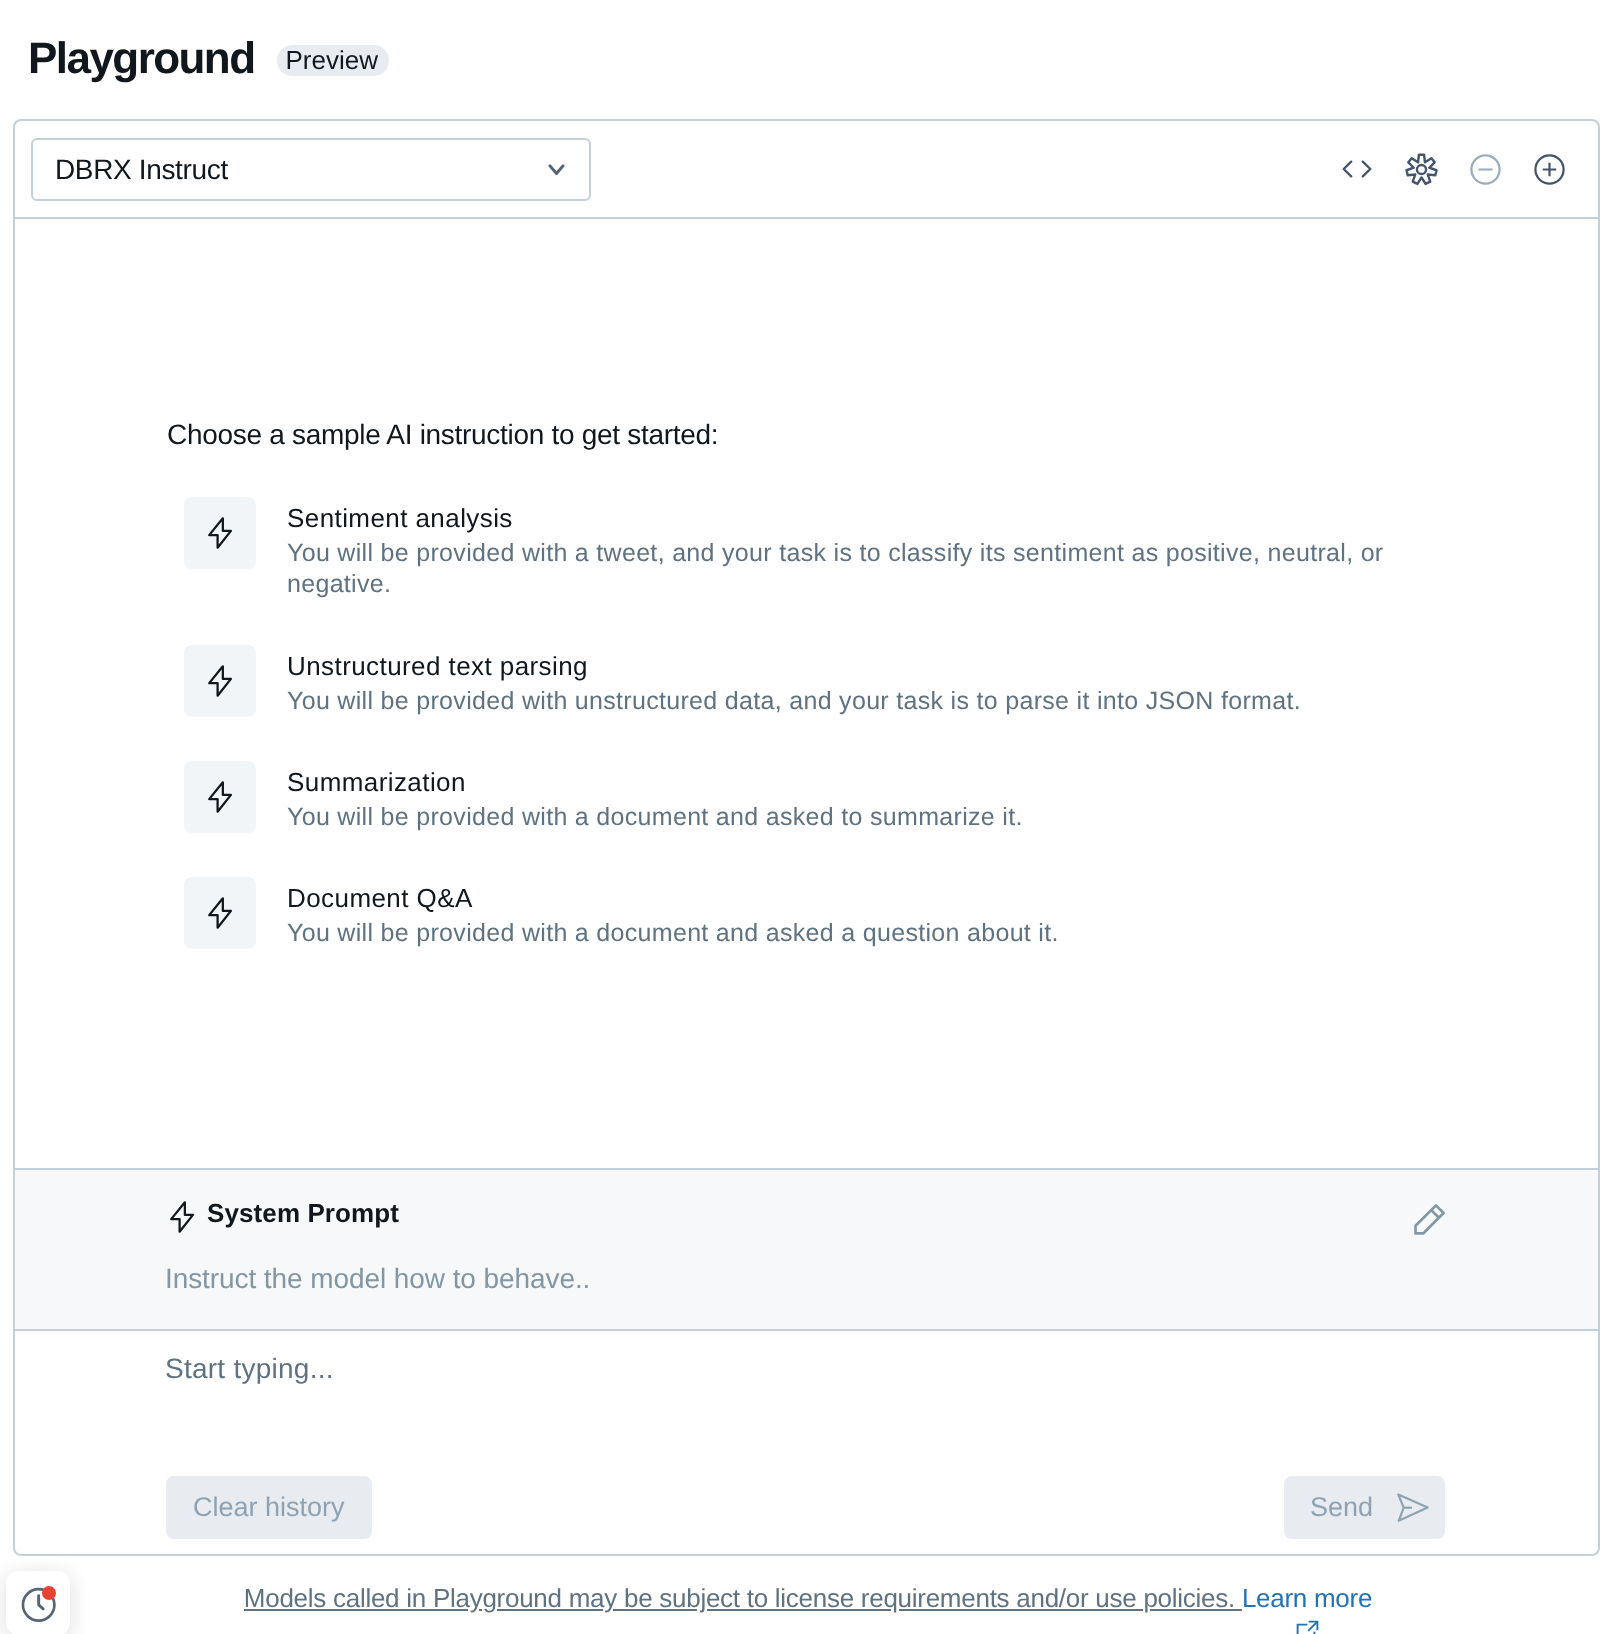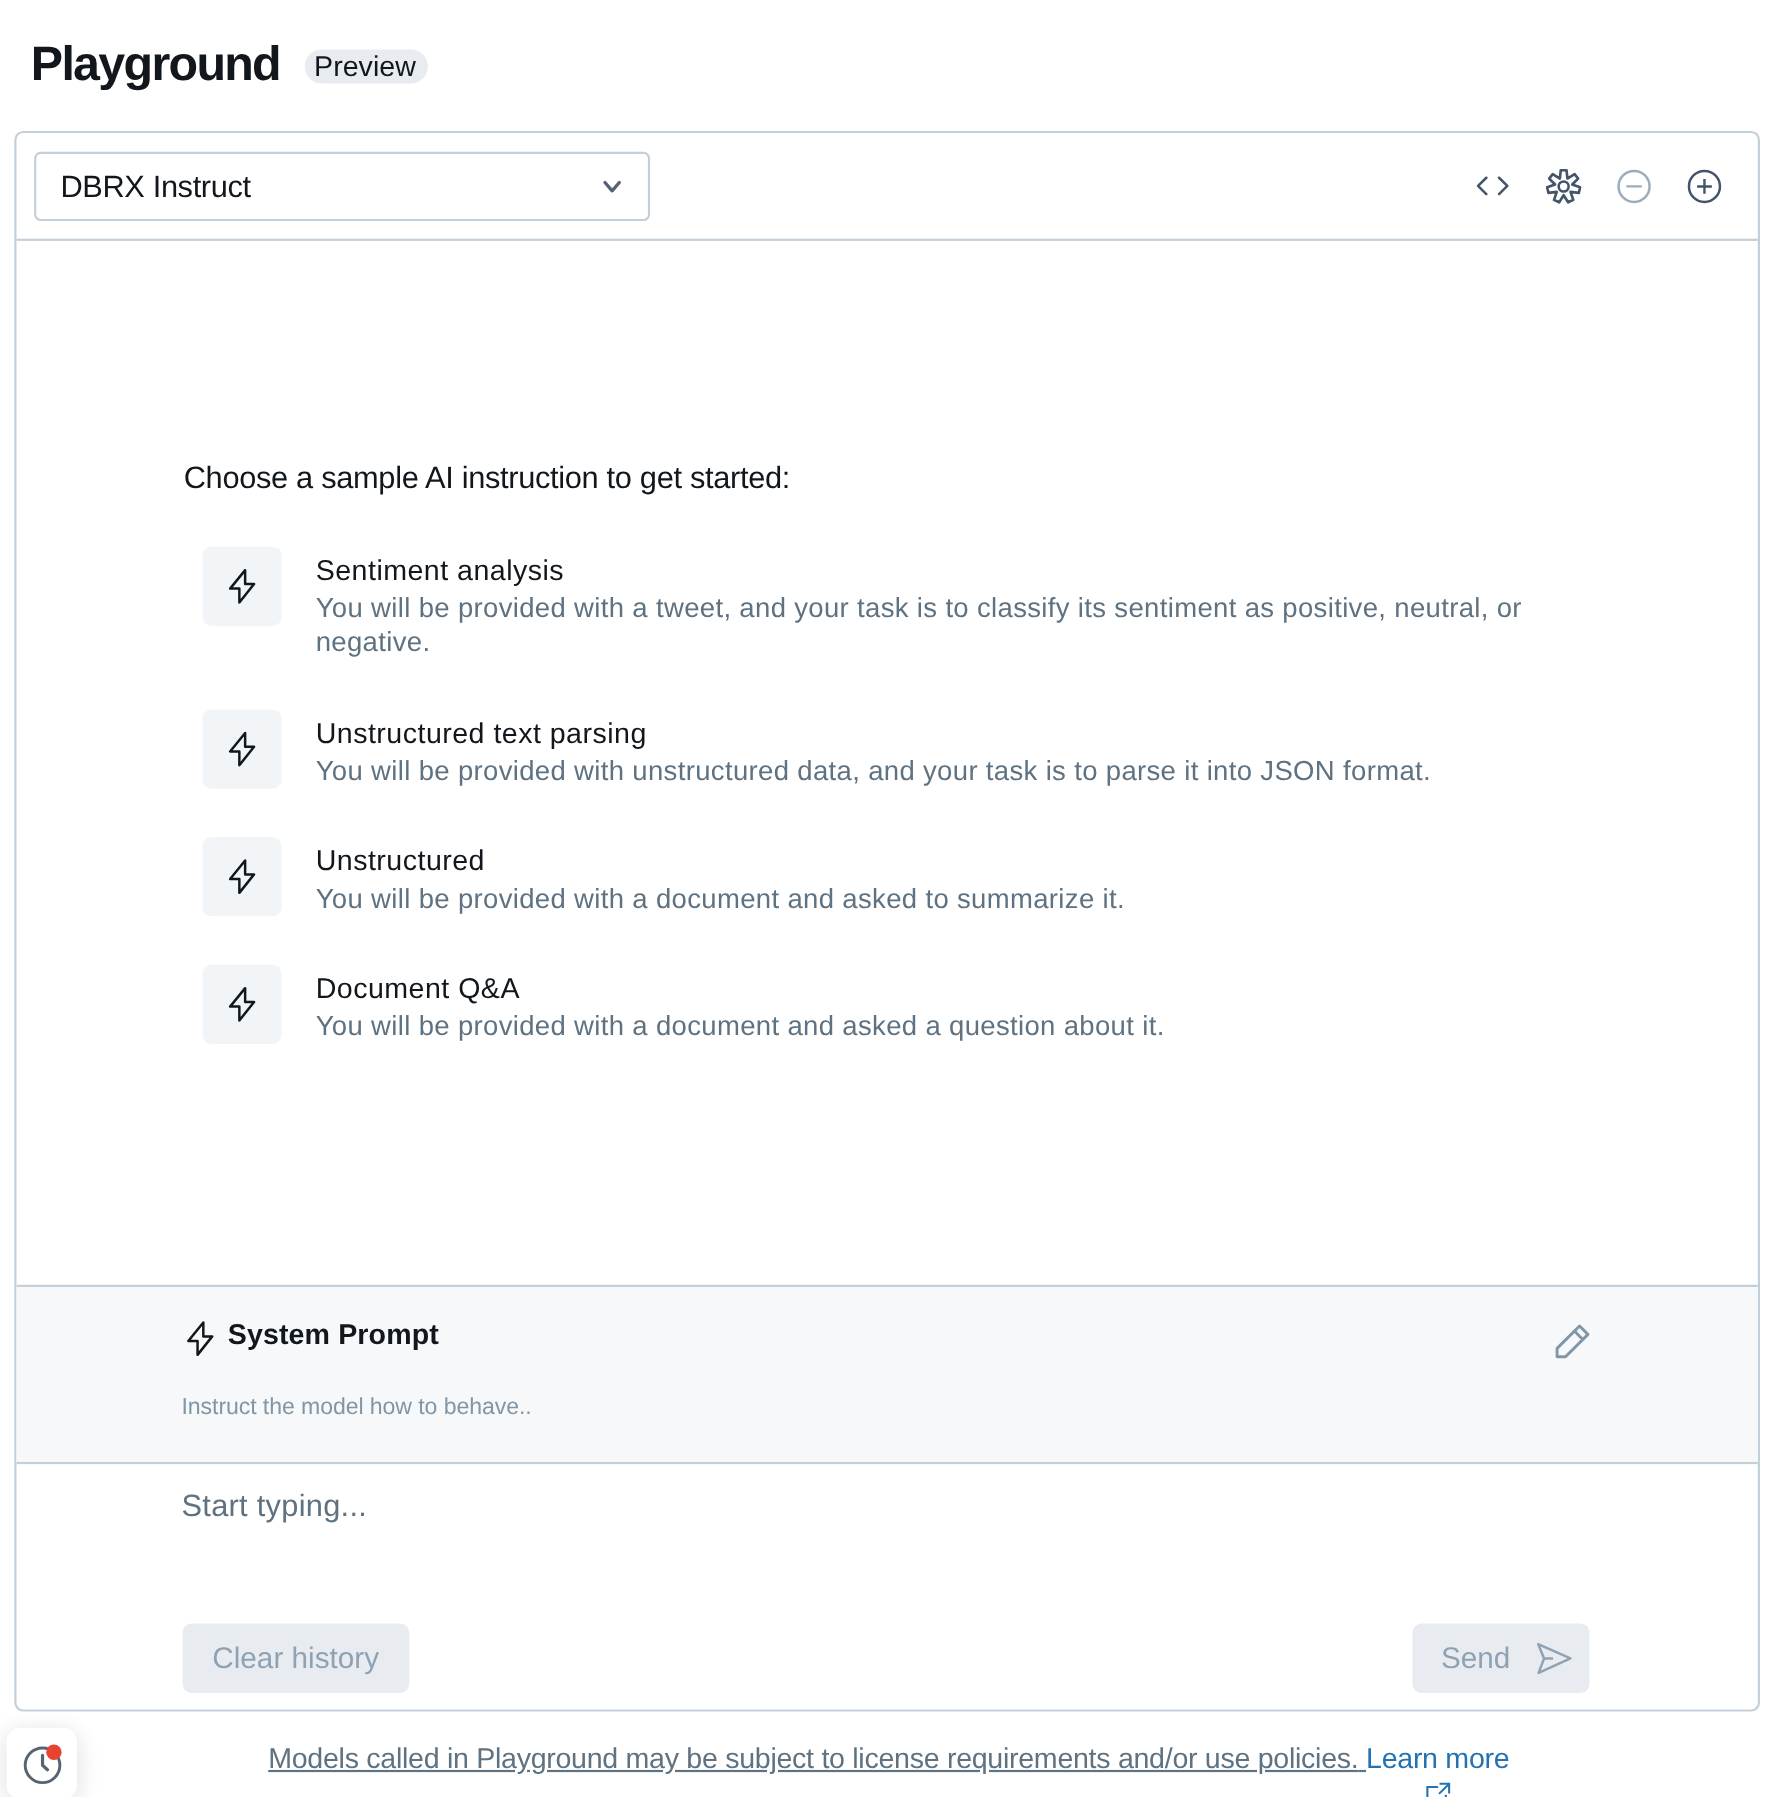--- a/index.html
+++ b/index.html
@@ -60,21 +60,21 @@
 
   
   .sysprompt{
     position:absolute;left:0;top:1047px;right:0;height:163px;
     background:#F6F8F9;border-top:2px solid #C3CFD9;border-bottom:2px solid #C3CFD9;
     box-sizing:border-box;
   }
   .sys-head{position:absolute;left:149px;top:29px;display:flex;}
   .sys-title{font-size:26px;font-weight:700;color:#11171C;margin-left:7px;letter-spacing:0.1px;position:relative;top:-1px;}
   .sys-edit{position:absolute;right:151px;top:32px;cursor:pointer;}
-  .sys-ph{position:absolute;left:150px;top:92px;font-size:21px;color:#8396A5;letter-spacing:-0.08px;line-height:34px;}
+  .sys-ph{position:absolute;left:150px;top:92px;font-size:28px;color:#8396A5;letter-spacing:-0.08px;line-height:34px;}
 
   
   .inputarea{position:absolute;left:0;top:1210px;right:0;bottom:0;}
   .input-ph{position:absolute;left:150px;top:21px;font-size:28px;color:#5F7281;letter-spacing:0.25px;line-height:34px;}
   .btn{
     position:absolute;height:63px;border-radius:8px;background:#E8ECF0;
     display:flex;align-items:center;justify-content:center;
     font-size:27px;color:#8FA2B3;box-sizing:border-box;letter-spacing:0px;cursor:pointer;
   }
   .btn-clear{left:151px;top:145px;padding:0 27px;}
@@ -171,21 +171,21 @@
     </div>
   </div>
 
   <div class="sample" data-name="sample-item-2">
     <div class="sample-icon" data-name="bolt-icon">
       <svg width="36" height="36" viewBox="0 0 24 24" fill="none">
         <path d="M13.9 2.2 L4.8 13.4 h5.6 v8.4 L19.3 10.6 H13.9 Z" stroke="#11171C" stroke-width="1.5" stroke-linejoin="round"></path>
       </svg>
     </div>
     <div class="sample-text" data-name="sample-text">
-      <div class="sample-title" data-name="sample-title">Unstructured</div>
+      <div class="sample-title" data-name="sample-title">Summarization</div>
       <div class="sample-desc" data-name="sample-description">You will be provided with a document and asked to summarize it.</div>
     </div>
   </div>
 
   <div class="sample" data-name="sample-item-3">
     <div class="sample-icon" data-name="bolt-icon">
       <svg width="36" height="36" viewBox="0 0 24 24" fill="none">
         <path d="M13.9 2.2 L4.8 13.4 h5.6 v8.4 L19.3 10.6 H13.9 Z" stroke="#11171C" stroke-width="1.5" stroke-linejoin="round"></path>
       </svg>
     </div>

